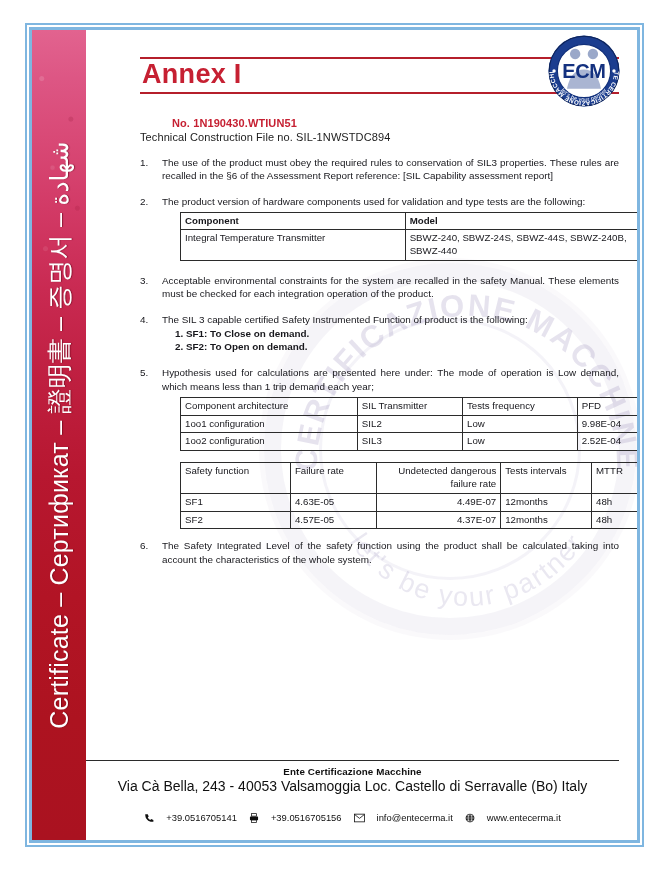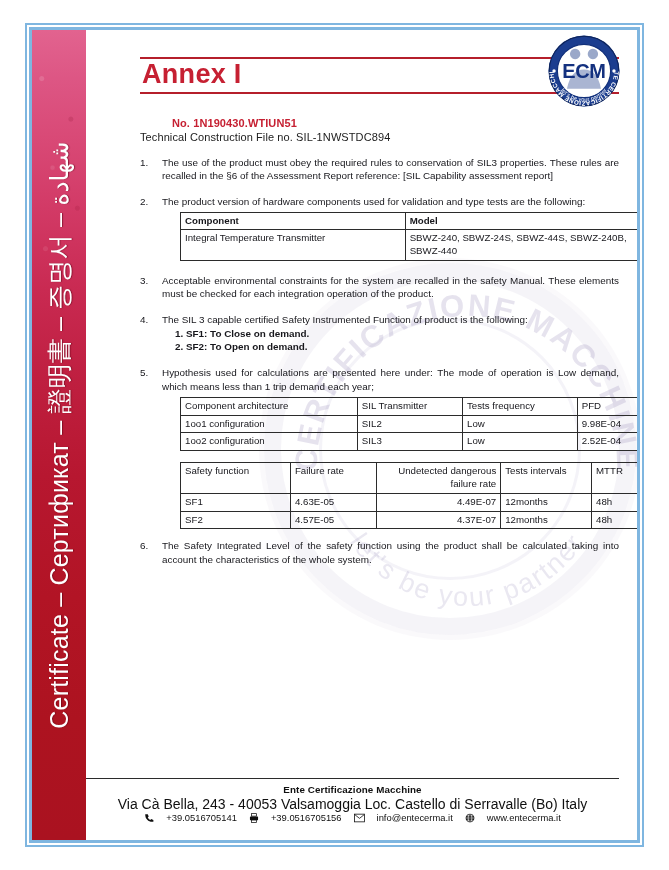--- a/index.html
+++ b/index.html
@@ -210,21 +210,21 @@
     text-align: center;
     z-index: 3;
   }
   .footer-rule { height: 1px; background: #2b2b2b; margin-bottom: 5px; }
   .footer-org {
     font-size: 9.8px; font-weight: bold; color: #101010;
     letter-spacing: .1px;
   }
   .footer-addr { font-size: 14px; color: #101010; margin-top: 1.5px; }
   .footer-contacts {
-    font-size: 9.4px; color: #101010; margin-top: 0;
+    font-size: 9.4px; color: #101010; margin-top: 18px;
     display: flex; justify-content: center; align-items: center; gap: 12px;
     flex-wrap: nowrap;
   }
   .fi { display: inline-block; vertical-align: -1px; }
 </style>
 </head>
 <body>
 
 <div class="page-frame"></div>
 <div class="page-frame-inner"></div>

